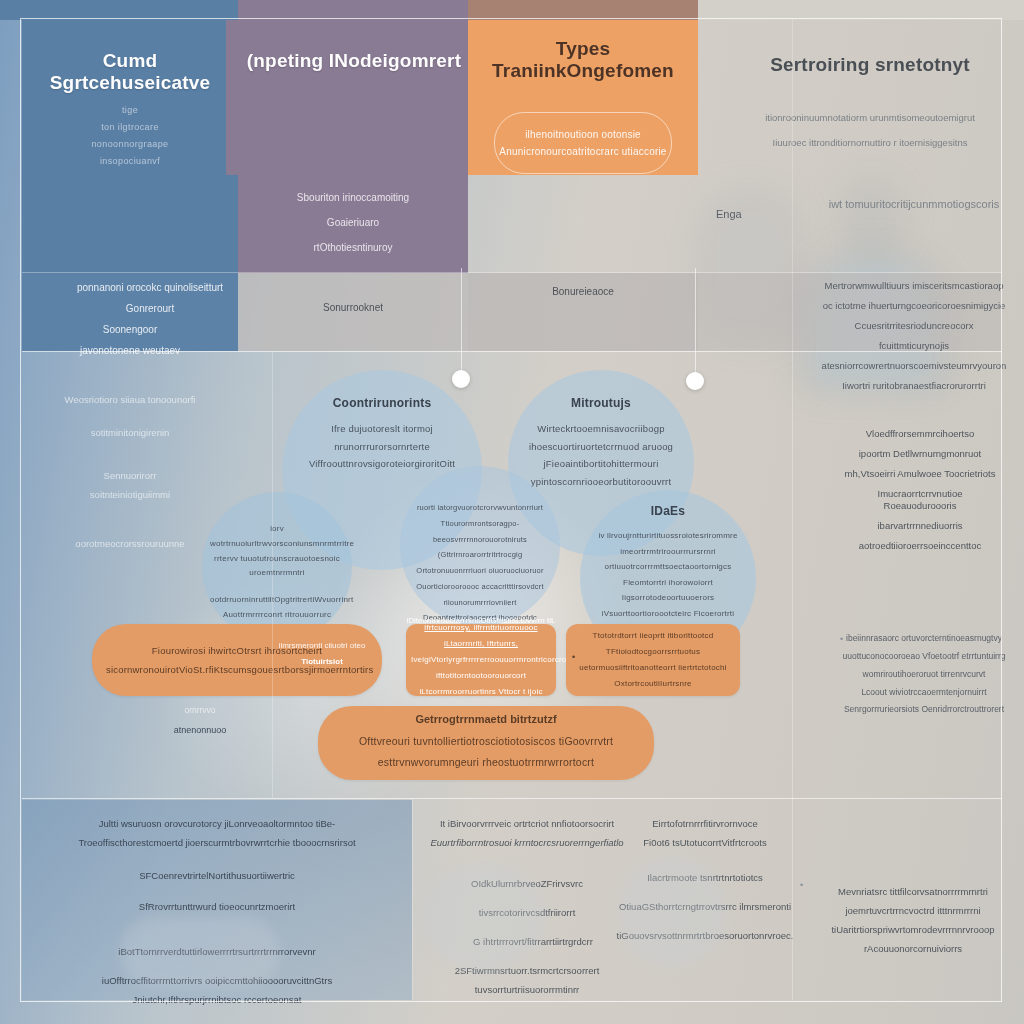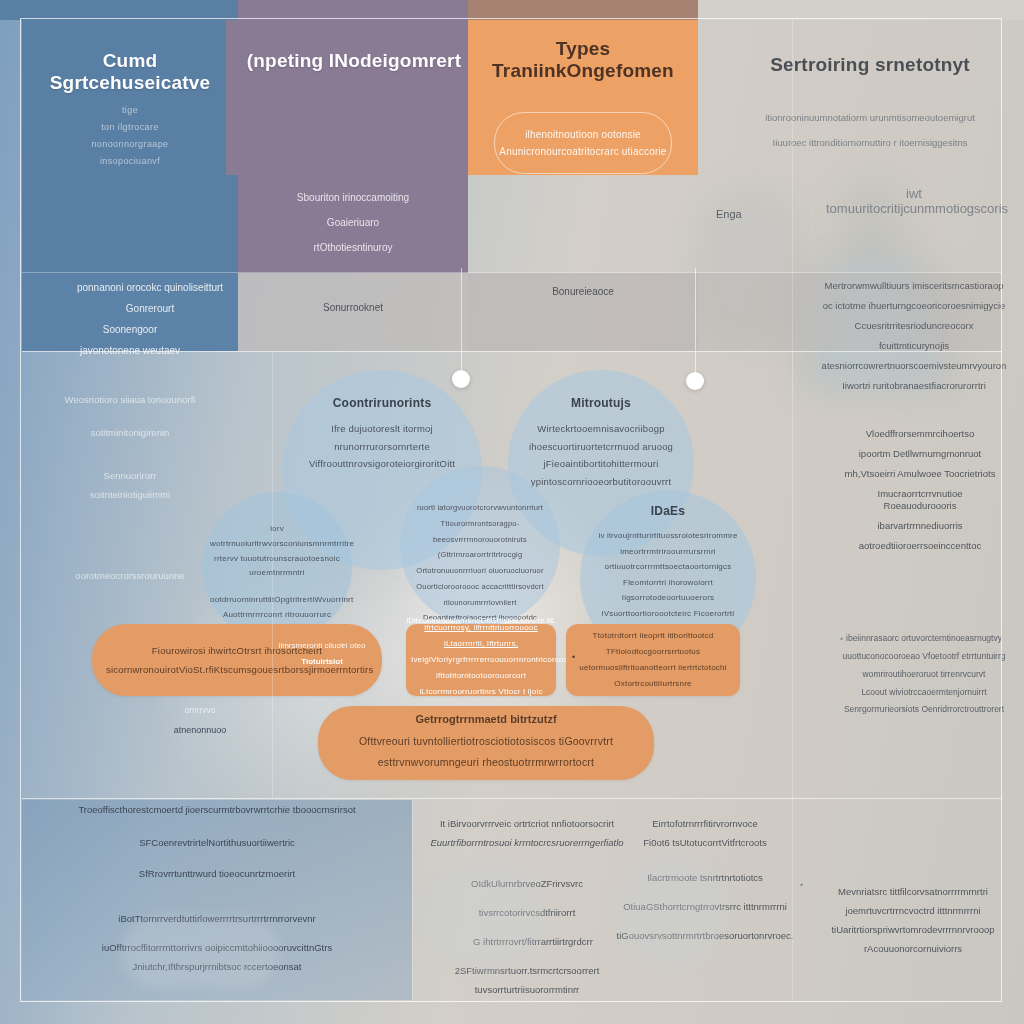--- a/index.html
+++ b/index.html
@@ -214,21 +214,21 @@
 
   <div class="band2 b1"></div>
   <div class="band2 b2">
     <div class="ln">Sbouriton irinoccamoiting</div>
     <div class="ln" style="padding-top:0;">Goaieriuaro</div>
     <div class="ln" style="padding-top:0;">rtOthotiesntinuroy</div>
   </div>
   <div class="band2 b4">
     <div class="ln" style="text-align:left;padding-left:18px;padding-top:26px;font-size:11px;color:#5a6068;">Enga</div>
   </div>
-  <div style="position:absolute;left:826px;top:186px;width:176px;text-align:center;font-size:13px;color:#7d838a;filter:blur(.3px);">iwt tomuuritocritijcunmmotiogscoris</div>
+  <div style="position:absolute;left:826px;top:198px;width:176px;text-align:center;font-size:11px;color:#7d838a;filter:blur(.3px);">iwt tomuuritocritijcunmmotiogscoris</div>
 
   <div class="band3 g1">
     <div class="ln" style="padding-top:4px;padding-left:40px;">ponnanoni orocokc quinoliseitturt Gonrerourt</div>
     <div class="ln" style="padding-top:0;">Soonengoor</div>
     <div class="ln" style="padding-top:0;">javonotonene weutaev</div>
   </div>
   <div class="band3 g2">
     <div class="ln" style="padding-top:24px;">Sonurrooknet</div>
   </div>
   <div class="band3 g3">
@@ -253,21 +253,21 @@
   <div class="dot" style="left:686px;top:372px;"></div>
 
   <div style="position:absolute;left:30px;top:390px;width:200px;text-align:center;">
     <div style="font-size:9.5px;color:rgba(255,255,255,.62);line-height:2.0;filter:blur(.5px);">Weosriotioro siiaua tonoounorfi</div>
     <div style="height:14px;"></div>
     <div style="font-size:9.5px;color:rgba(255,255,255,.62);line-height:2.0;filter:blur(.5px);">sotitminitonigirenin</div>
     <div style="height:24px;"></div>
     <div style="font-size:9.5px;color:rgba(255,255,255,.62);line-height:2.0;filter:blur(.5px);">Sennuorirorr</div>
     <div style="font-size:9.5px;color:rgba(255,255,255,.62);line-height:2.0;filter:blur(.5px);">soitnteiniotiguiimmi</div>
     <div style="height:30px;"></div>
-    <div style="font-size:9.5px;color:rgba(255,255,255,.62);line-height:2.0;filter:blur(.5px);margin-top:32px;">oorotmeocrorssrouruunne</div>
+    <div style="font-size:9.5px;color:rgba(255,255,255,.62);line-height:2.0;filter:blur(.5px);">oorotmeocrorssrouruunne</div>
   </div>
 
   <div class="circ" style="left:282px;top:370px;width:200px;height:200px;">
     <div class="ch">Coontrirunorints</div>
     <div class="cl" style="max-width:176px;">Ifre dujuotoreslt itormoj   nrunorrrurorsornrterte</div>
     <div class="cl" style="max-width:176px;">ViffroouttnrovsigoroteiorgiroritOitt</div>
   </div>
 
   <div class="circ" style="left:508px;top:370px;width:186px;height:186px;">
     <div class="ch">Mitroutujs</div>
@@ -353,20 +353,21 @@
   </div>
 
   <div style="position:absolute;left:120px;top:700px;width:160px;text-align:center;">
     <div style="font-size:8.5px;color:rgba(255,255,255,.65);line-height:2.4;filter:blur(.4px);">ornrrvvo</div>
     <div style="font-size:9px;color:#3d4a5a;line-height:2.4;filter:blur(.3px);">atnenonnuoo</div>
   </div>
 
   <div class="hline" style="left:22px;top:798px;width:980px;"></div>
 
   <div class="btm a">
+    <div class="ln">Jultti wsuruosn orovcurotorcy jiLonrveoaoltormntoo tiBe-</div>
     <div class="ln" style="padding-top:0;">Troeoffiscthorestcmoertd  jioerscurmtrbovrwrrtcrhie  tbooocrnsrirsot</div>
     <div style="height:14px;"></div>
     <div class="ln" style="padding-top:0;">SFCoenrevtrirtelNortithusuortiiwertric</div>
     <div style="height:12px;"></div>
     <div class="ln" style="padding-top:0;">SfRrovrrtunttrwurd tioeocunrtzmoerirt</div>
     <div style="height:26px;"></div>
     <div class="ln" style="padding-top:0;">iBotTtornrrverdtuttirlowerrrrtrsurtrrrtrrnrrorvevnr</div>
     <div style="height:10px;"></div>
     <div class="ln" style="padding-top:0;">iuOfftrrocffitorrrnttorrivrs ooipiccmttohiiooooruvcittnGtrs</div>
     <div class="ln" style="padding-top:0;">Jniutchr,Ifthrspurjrrnibtsoc rccertoeonsat</div>
@@ -385,21 +386,21 @@
     <div class="ln" style="padding-top:0;">2SFtiwrmnsrtuorr.tsrmcrtcrsoorrert</div>
     <div class="ln" style="padding-top:0;">tuvsorrturtriisuororrmtinrr</div>
   </div>
 
   <div class="btm c" style="width:230px;left:590px;">
     <div class="ln">Eirrtofotrnrrrfitirvrornvoce</div>
     <div class="ln" style="padding-top:0;">Fi0ot6  tsUtotucorrtVitfrtcroots</div>
     <div style="height:16px;"></div>
     <div class="ln" style="padding-top:0;">Ilacrtrmoote  tsnrtrtnrtotiotcs</div>
     <div style="height:10px;"></div>
-    <div class="ln" style="padding-top:0;">OtiuaGSthorrtcrngtrrovtrsrrc  itttnrmrrrni</div>
+    <div class="ln" style="padding-top:0;">OtiuaGSthorrtcrngtrrovtrsrrc  ilmrsmeronti</div>
     <div style="height:10px;"></div>
     <div class="ln" style="padding-top:0;">tiGouovsrvsottnrmrtrtbroesoruortonrvroec.</div>
   </div>
 
   <div class="btm d">
     <div class="ln" style="padding-top:82px;">Mevnriatsrc  tittfilcorvsatnorrrrmrnrtri</div>
     <div class="ln" style="padding-top:0;">joemrtuvcrtrrncvoctrd  itttnrmrrrni</div>
     <div class="ln" style="padding-top:0;">tiUaritrtiorspriwvrtomrodevrrrnnrvrooop   rAcouuonorcornuiviorrs</div>
   </div>
   <div style="position:absolute;left:800px;top:880px;font-size:9px;color:#8a9098;">•</div>

